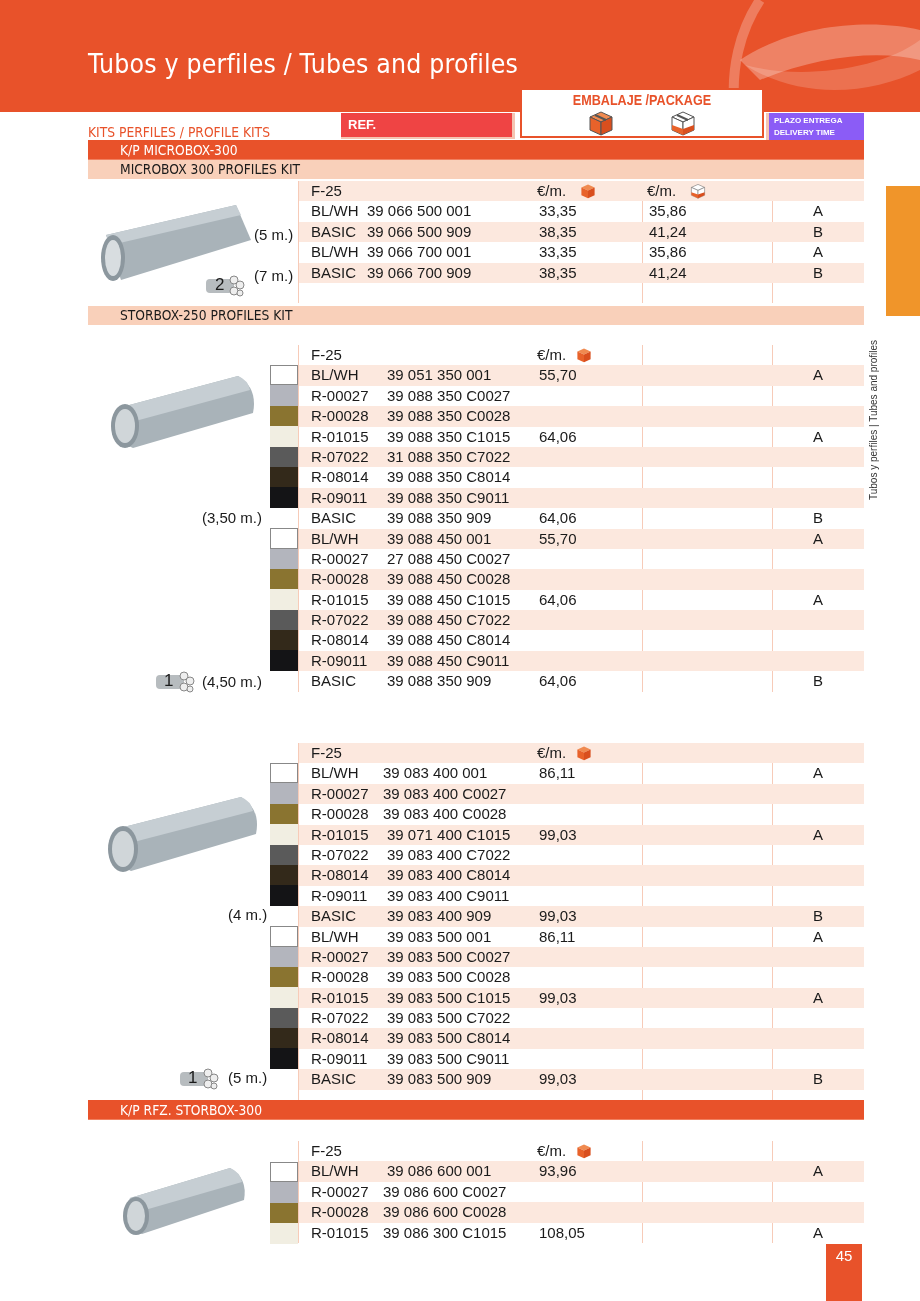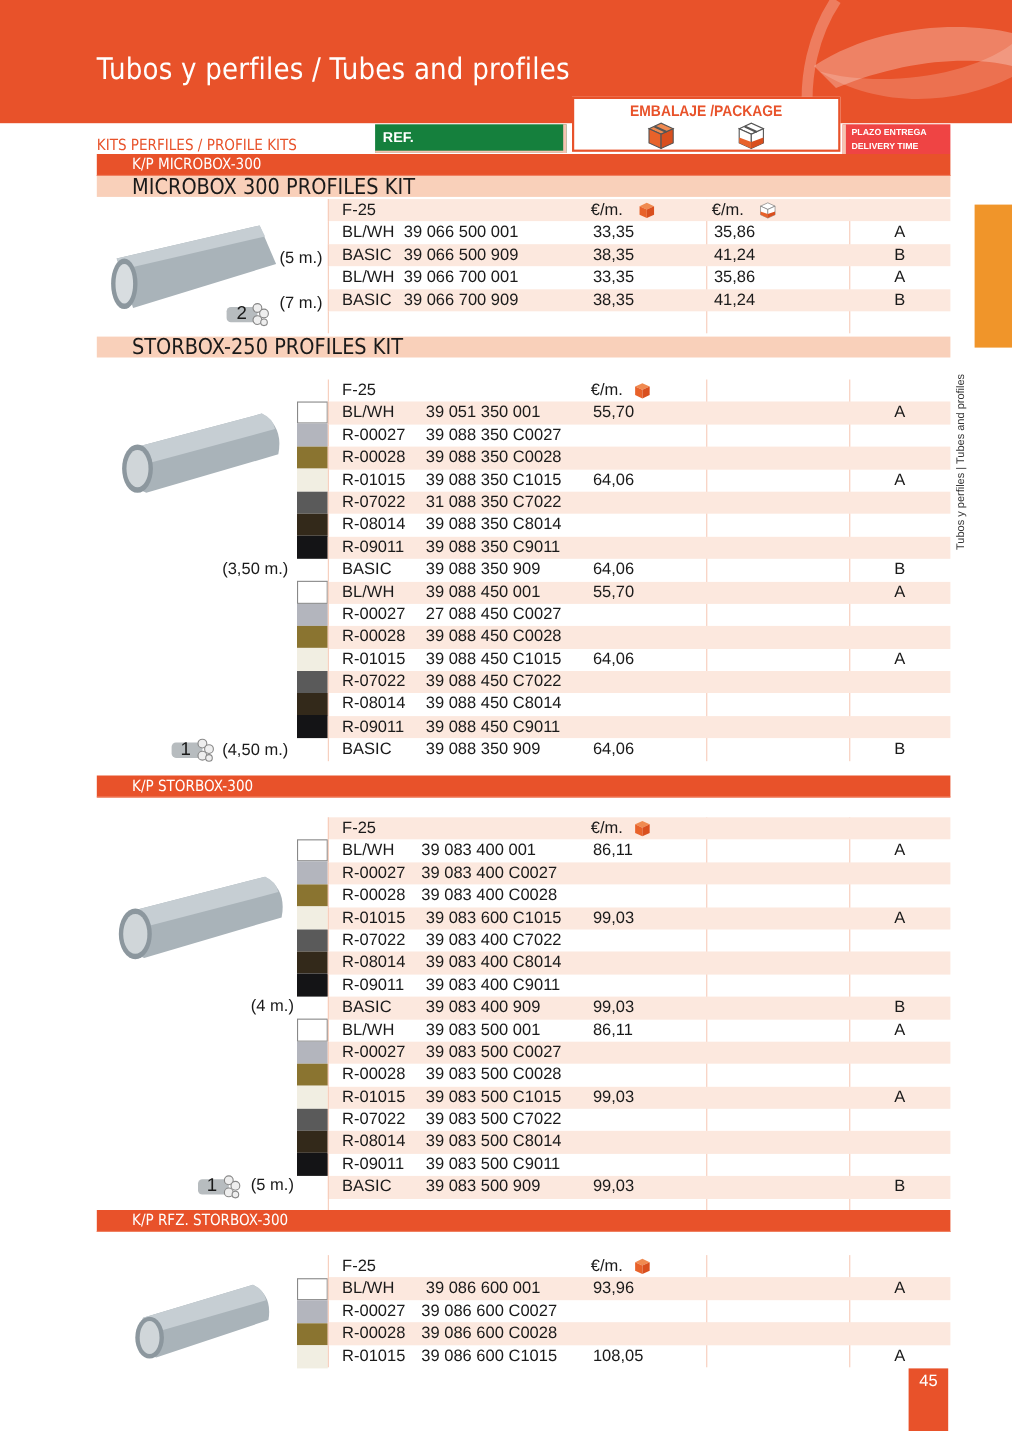--- a/index.html
+++ b/index.html
@@ -8,35 +8,35 @@
 
   .header-band { position: absolute; left: 0; top: 0; width: 920px; height: 112px; background: #e8522a; overflow: hidden; }
   .header-deco { position: absolute; left: 0; top: 0; width: 920px; height: 320px; pointer-events: none; }
   .page-title { position: absolute; left: 88px; top: 48px; color: #ffffff; font-size: 27px; letter-spacing: 0.2px; font-family: "DejaVu Sans", sans-serif; font-weight: normal; transform: scaleX(0.88); transform-origin: left; }
 
   .pkg-box { position: absolute; left: 520px; top: 88px; width: 244px; height: 50px; background: #fff; border: 2px solid #e8522a; }
   .pkg-title { position: absolute; left: 0; width: 100%; top: 2px; text-align: center; color: #e8522a; font-weight: bold; font-size: 14px; transform: scaleX(0.9); }
   .pkg-icon1 { position: absolute; left: 64px; top: 20px; }
   .pkg-icon2 { position: absolute; left: 146px; top: 20px; }
 
-  .ref-box { position: absolute; left: 341px; top: 113px; width: 174px; height: 26px; background: #15803d; border-right: 3px solid #f5c4b2; border-bottom: 2px solid #f5c4b2; }
+  .ref-box { position: absolute; left: 341px; top: 113px; width: 174px; height: 26px; background: #ef4444; border-right: 3px solid #f5c4b2; border-bottom: 2px solid #f5c4b2; }
   .ref-label { position: absolute; left: 7px; top: 4px; color: #fff; font-weight: bold; font-size: 13px; }
   .kits-label { position: absolute; left: 88px; top: 124px; color: #e8522a; font-size: 14px; font-family: "DejaVu Sans", sans-serif; transform: scaleX(0.88); transform-origin: left; }
 
-  .delivery-box { position: absolute; left: 766px; top: 113px; width: 98px; height: 27px; background: #ef4444; border-left: 3px solid #f5c4b2; }
+  .delivery-box { position: absolute; left: 766px; top: 113px; width: 98px; height: 27px; background: #8b5cf6; border-left: 3px solid #f5c4b2; }
   .delivery-l1, .delivery-l2 { position: absolute; left: 5px; color: #fff; font-size: 8px; font-weight: bold; }
   .delivery-l1 { top: 3px; } .delivery-l2 { top: 15px; }
 
   .side-tab { position: absolute; left: 886px; top: 186px; width: 34px; height: 130px; background: #f0952a; }
   .side-text { position: absolute; left: 868px; top: 500px; width: 190px; transform: rotate(-90deg); transform-origin: left top; font-size: 10px; color: #333; white-space: nowrap; }
 
   .section { position: absolute; left: 88px; width: 776px; }
   .sec-head { height: 20px; background: #e8522a; color: #fff; font-size: 14px; padding-left: 32px; line-height: 20px; font-family: "DejaVu Sans", sans-serif; border-bottom: 1px solid #f08060; }
   .sec-head span, .sec-sub span { display: inline-block; transform: scaleX(0.88); transform-origin: left; }
-  .sec-sub { height: 19px; background: #f9d0ba; color: #1a1a1a; font-size: 20px; padding-left: 32px; line-height: 19px; font-family: "DejaVu Sans", sans-serif; }
+  .sec-sub { height: 19px; background: #f9d0ba; color: #1a1a1a; font-size: 14px; padding-left: 32px; line-height: 19px; font-family: "DejaVu Sans", sans-serif; }
 
   .rows { position: absolute; left: 210px; width: 566px; }
   .row { position: relative; height: 20.4px; font-size: 15px; line-height: 20px; border-left: 1px solid #f7cbb8; }
   .row.alt { background: #fce8de; }
   .row .c { position: absolute; top: 0; white-space: nowrap; }
   .vline { position: absolute; top: 0; bottom: 0; width: 1px; background: #f7cbb8; }
 
   .swatches { position: absolute; left: 182px; width: 28px; }
   .sw { height: 20.4px; width: 28px; }
   .sw.white { background: #fff; border: 1px solid #888; }
@@ -304,21 +304,20 @@
     <div class="row">
         <span class="c" style="left:12px">BASIC</span>
         <span class="c" style="left:88px">39 088 350 909</span>
         <span class="c" style="left:240px">64,06</span>
         <span class="c" style="left:514px">B</span>
       </div>
   </div>
 </div>
 
 <div class="section" style="top:705px;height:392px;">
-  <div class="sec-head"><span>K/P STORBOX-300</span></div>
   <svg class="tube-img" style="left:8px;top:84px;" width="170" height="90" viewBox="0 0 170 90">
     <path d="M20 40 L145 8 Q165 20 160 45 L35 82 Q8 70 20 40 Z" fill="#a9b3b9"></path>
     <path d="M20 40 L145 8 Q155 12 157 22 L30 55 Z" fill="#c6ced3"></path>
     <ellipse cx="27" cy="60" rx="15" ry="23" fill="#8c979e"></ellipse>
     <ellipse cx="27" cy="60" rx="11" ry="18" fill="#d0d6d9"></ellipse>
   </svg>
   <div class="swatches" style="top:58px;">
     <div class="sw white"></div>
     <div class="sw" style="background:#b3b5bd"></div>
     <div class="sw" style="background:#8a7430"></div>
@@ -372,21 +371,21 @@
         <span class="c" style="left:514px"></span>
       </div>
     <div class="row">
         <span class="c" style="left:12px">R-00028</span>
         <span class="c" style="left:84px">39 083 400 C0028</span>
         <span class="c" style="left:240px"></span>
         <span class="c" style="left:514px"></span>
       </div>
     <div class="row alt">
         <span class="c" style="left:12px">R-01015</span>
-        <span class="c" style="left:88px">39 083 600 C1015</span>
+        <span class="c" style="left:88px">39 071 400 C1015</span>
         <span class="c" style="left:240px">99,03</span>
         <span class="c" style="left:514px">A</span>
       </div>
     <div class="row">
         <span class="c" style="left:12px">R-07022</span>
         <span class="c" style="left:88px">39 083 400 C7022</span>
         <span class="c" style="left:240px"></span>
         <span class="c" style="left:514px"></span>
       </div>
     <div class="row alt">
@@ -498,20 +497,20 @@
         <span class="c" style="left:514px"></span>
       </div>
     <div class="row alt">
         <span class="c" style="left:12px">R-00028</span>
         <span class="c" style="left:84px">39 086 600 C0028</span>
         <span class="c" style="left:240px"></span>
         <span class="c" style="left:514px"></span>
       </div>
     <div class="row">
         <span class="c" style="left:12px">R-01015</span>
-        <span class="c" style="left:84px">39 086 600 C1015</span>
+        <span class="c" style="left:84px">39 086 300 C1015</span>
         <span class="c" style="left:240px">108,05</span>
         <span class="c" style="left:514px">A</span>
       </div>
   </div>
 </div>
 
 <div class="page-num">45</div>
 
 </body></html>

